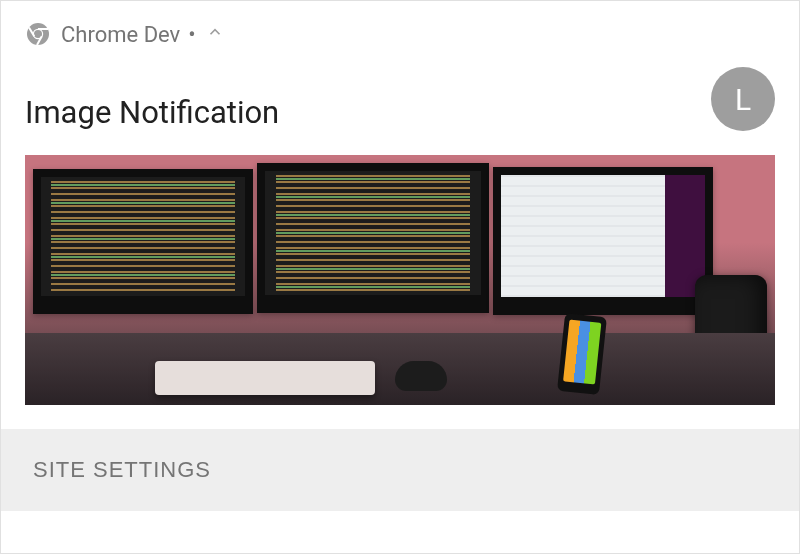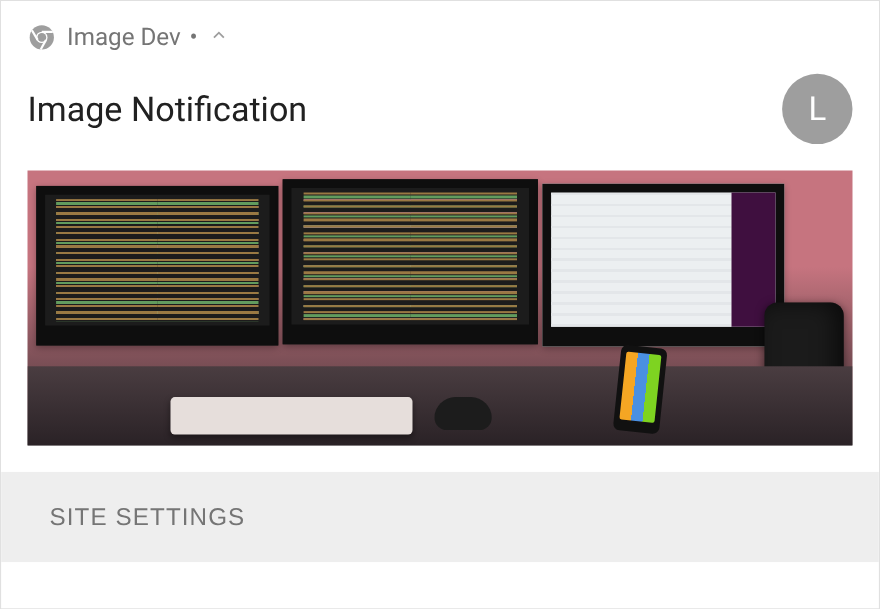--- a/index.html
+++ b/index.html
@@ -40,21 +40,21 @@
       display: flex;
       align-items: center;
       gap: 8px;
     }
     .collapse-caret {
       font-size: 16px;
       color: #9e9e9e;
     }
     .title-row {
       display: flex;
-      align-items: center;
+      align-items: flex-end;
       justify-content: space-between;
       padding: 8px 24px 20px 24px;
       gap: 10px;
     }
     .title {
       color: #212121;
       font-size: 31px;
       font-weight: 400;
     }
     .avatar {
@@ -195,21 +195,21 @@
       right: 8px;
       bottom: 10px;
       width: 72px;
       height: 120px;
       background: #1b1b1b;
       border-radius: 12px;
       box-shadow: inset -8px 0 20px rgba(0,0,0,0.6), 0 2px 8px rgba(0,0,0,0.5);
     }
     .action-bar {
       background: #eeeeee;
-      padding: 28px 44px;
+      padding: 28px 32px;
       margin-top: 18px;
     }
     .action-btn {
       color: #757575;
       font-size: 22px;
       font-weight: 500;
       letter-spacing: 1px;
       background: none;
       border: none;
       cursor: pointer;
@@ -226,21 +226,21 @@
       <svg viewBox="0 0 24 24" width="24" height="24">
         <circle cx="12" cy="12" r="11" fill="#9e9e9e"></circle>
         <circle cx="12" cy="12" r="5.2" fill="#fff"></circle>
         <circle cx="12" cy="12" r="4" fill="#9e9e9e"></circle>
         <path d="M12 7 L22 7" stroke="#fff" stroke-width="2"></path>
         <path d="M8.2 14.3 L3 5.5" stroke="#fff" stroke-width="2"></path>
         <path d="M15.8 14.3 L11 23" stroke="#fff" stroke-width="2"></path>
       </svg>
     </span>
     <span class="source-line">
-      <span>Image Dev</span>
+      <span>Chrome Dev</span>
       <span>•</span>
     </span>
     <span class="collapse-caret">
       <svg viewBox="0 0 24 24" width="18" height="18">
         <path d="M6 15 L12 9 L18 15" fill="none" stroke="#9e9e9e" stroke-width="2.2"></path>
       </svg>
     </span>
   </div>
 
   <div class="title-row">

